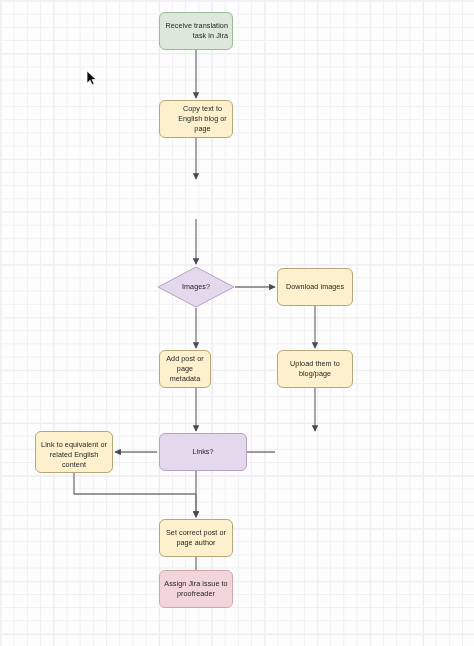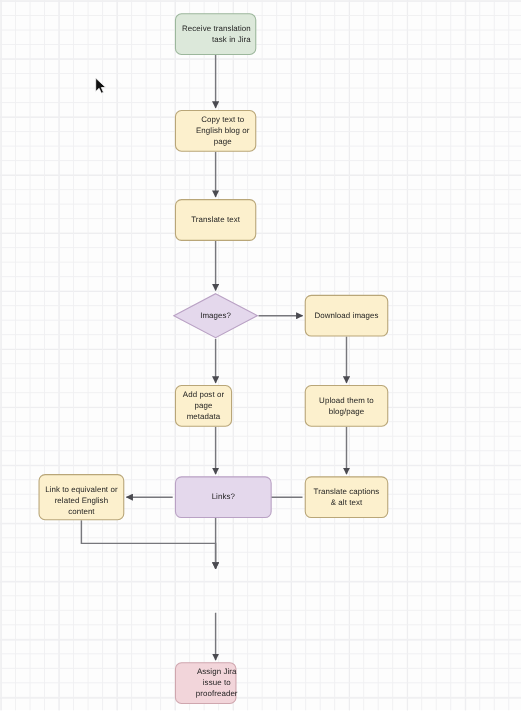--- a/index.html
+++ b/index.html
@@ -116,23 +116,20 @@
   </svg>
 
   <div class="node rect start" style="left:159px; top:12px; width:74px; height:38px;">
     <span>Receive translation task in Jira</span>
   </div>
 
   <div class="node rect" style="left:159px; top:100px; width:74px; height:38px;padding-left:17px;">
     <span>Copy text to English blog or page</span>
   </div>
 
-  <div class="node rect" style="left:159px; top:181px; width:74px; height:38px;">
-    <span>Translate text</span>
-  </div>
 
   <div class="node rect" style="left:277px; top:268px; width:76px; height:38px;">
     <span>Download images</span>
   </div>
 
   <div class="node diamond" style="left:157px; top:266px; width:78px; height:42px;">
     <svg class="diamond-shape" viewBox="0 0 78 42" preserveAspectRatio="none">
       <polygon points="39,1 77,21 39,41 1,21" fill="#e4d8ec" stroke="#b9a1c4" stroke-width="1"></polygon>
     </svg>
     <span class="diamond-label">Images?</span>
@@ -143,30 +140,30 @@
   </div>
 
   <div class="node rect" style="left:277px; top:350px; width:76px; height:38px;justify-content:flex-end;">
     <span>Upload them to blog/page</span>
   </div>
 
   <div class="node rect accent" style="left:159px; top:433px; width:88px; height:38px;">
     <span>Links?</span>
   </div>
 
-  <div class="node rect" style="left:277px; top:433px; width:76px; height:38px;">
-    <span>Translate captions &amp; alt text</span>
-  </div>
 
   <div class="node rect" style="left:35px; top:431px; width:78px; height:42px;align-items:flex-end;">
     <span>Link to equivalent or related English content</span>
   </div>
 
+  <div class="node rect" style="left:159px; top:519px; width:74px; height:38px;">
+    <span>Set correct post or page author</span>
+  </div>
 
-  <div class="node rect end" style="left:159px; top:602px; width:56px; height:38px;padding-left:24px;">
+  <div class="node rect end" style="left:159px; top:570px; width:74px; height:38px;">
     <span>Assign Jira issue to proofreader</span>
   </div>
 
   <svg class="cursor" id="cursor" viewBox="0 0 11 16" style="left: 86px; top: 70px;">
     <path d="M1,1 L1,13.2 L4.1,10.3 L6.2,14.8 L8.1,13.9 L6.1,9.6 L10,9.4 z" fill="#101010" stroke="#ffffff" stroke-width="0.7"></path>
   </svg>
 
 </div>
 
 </body></html>

